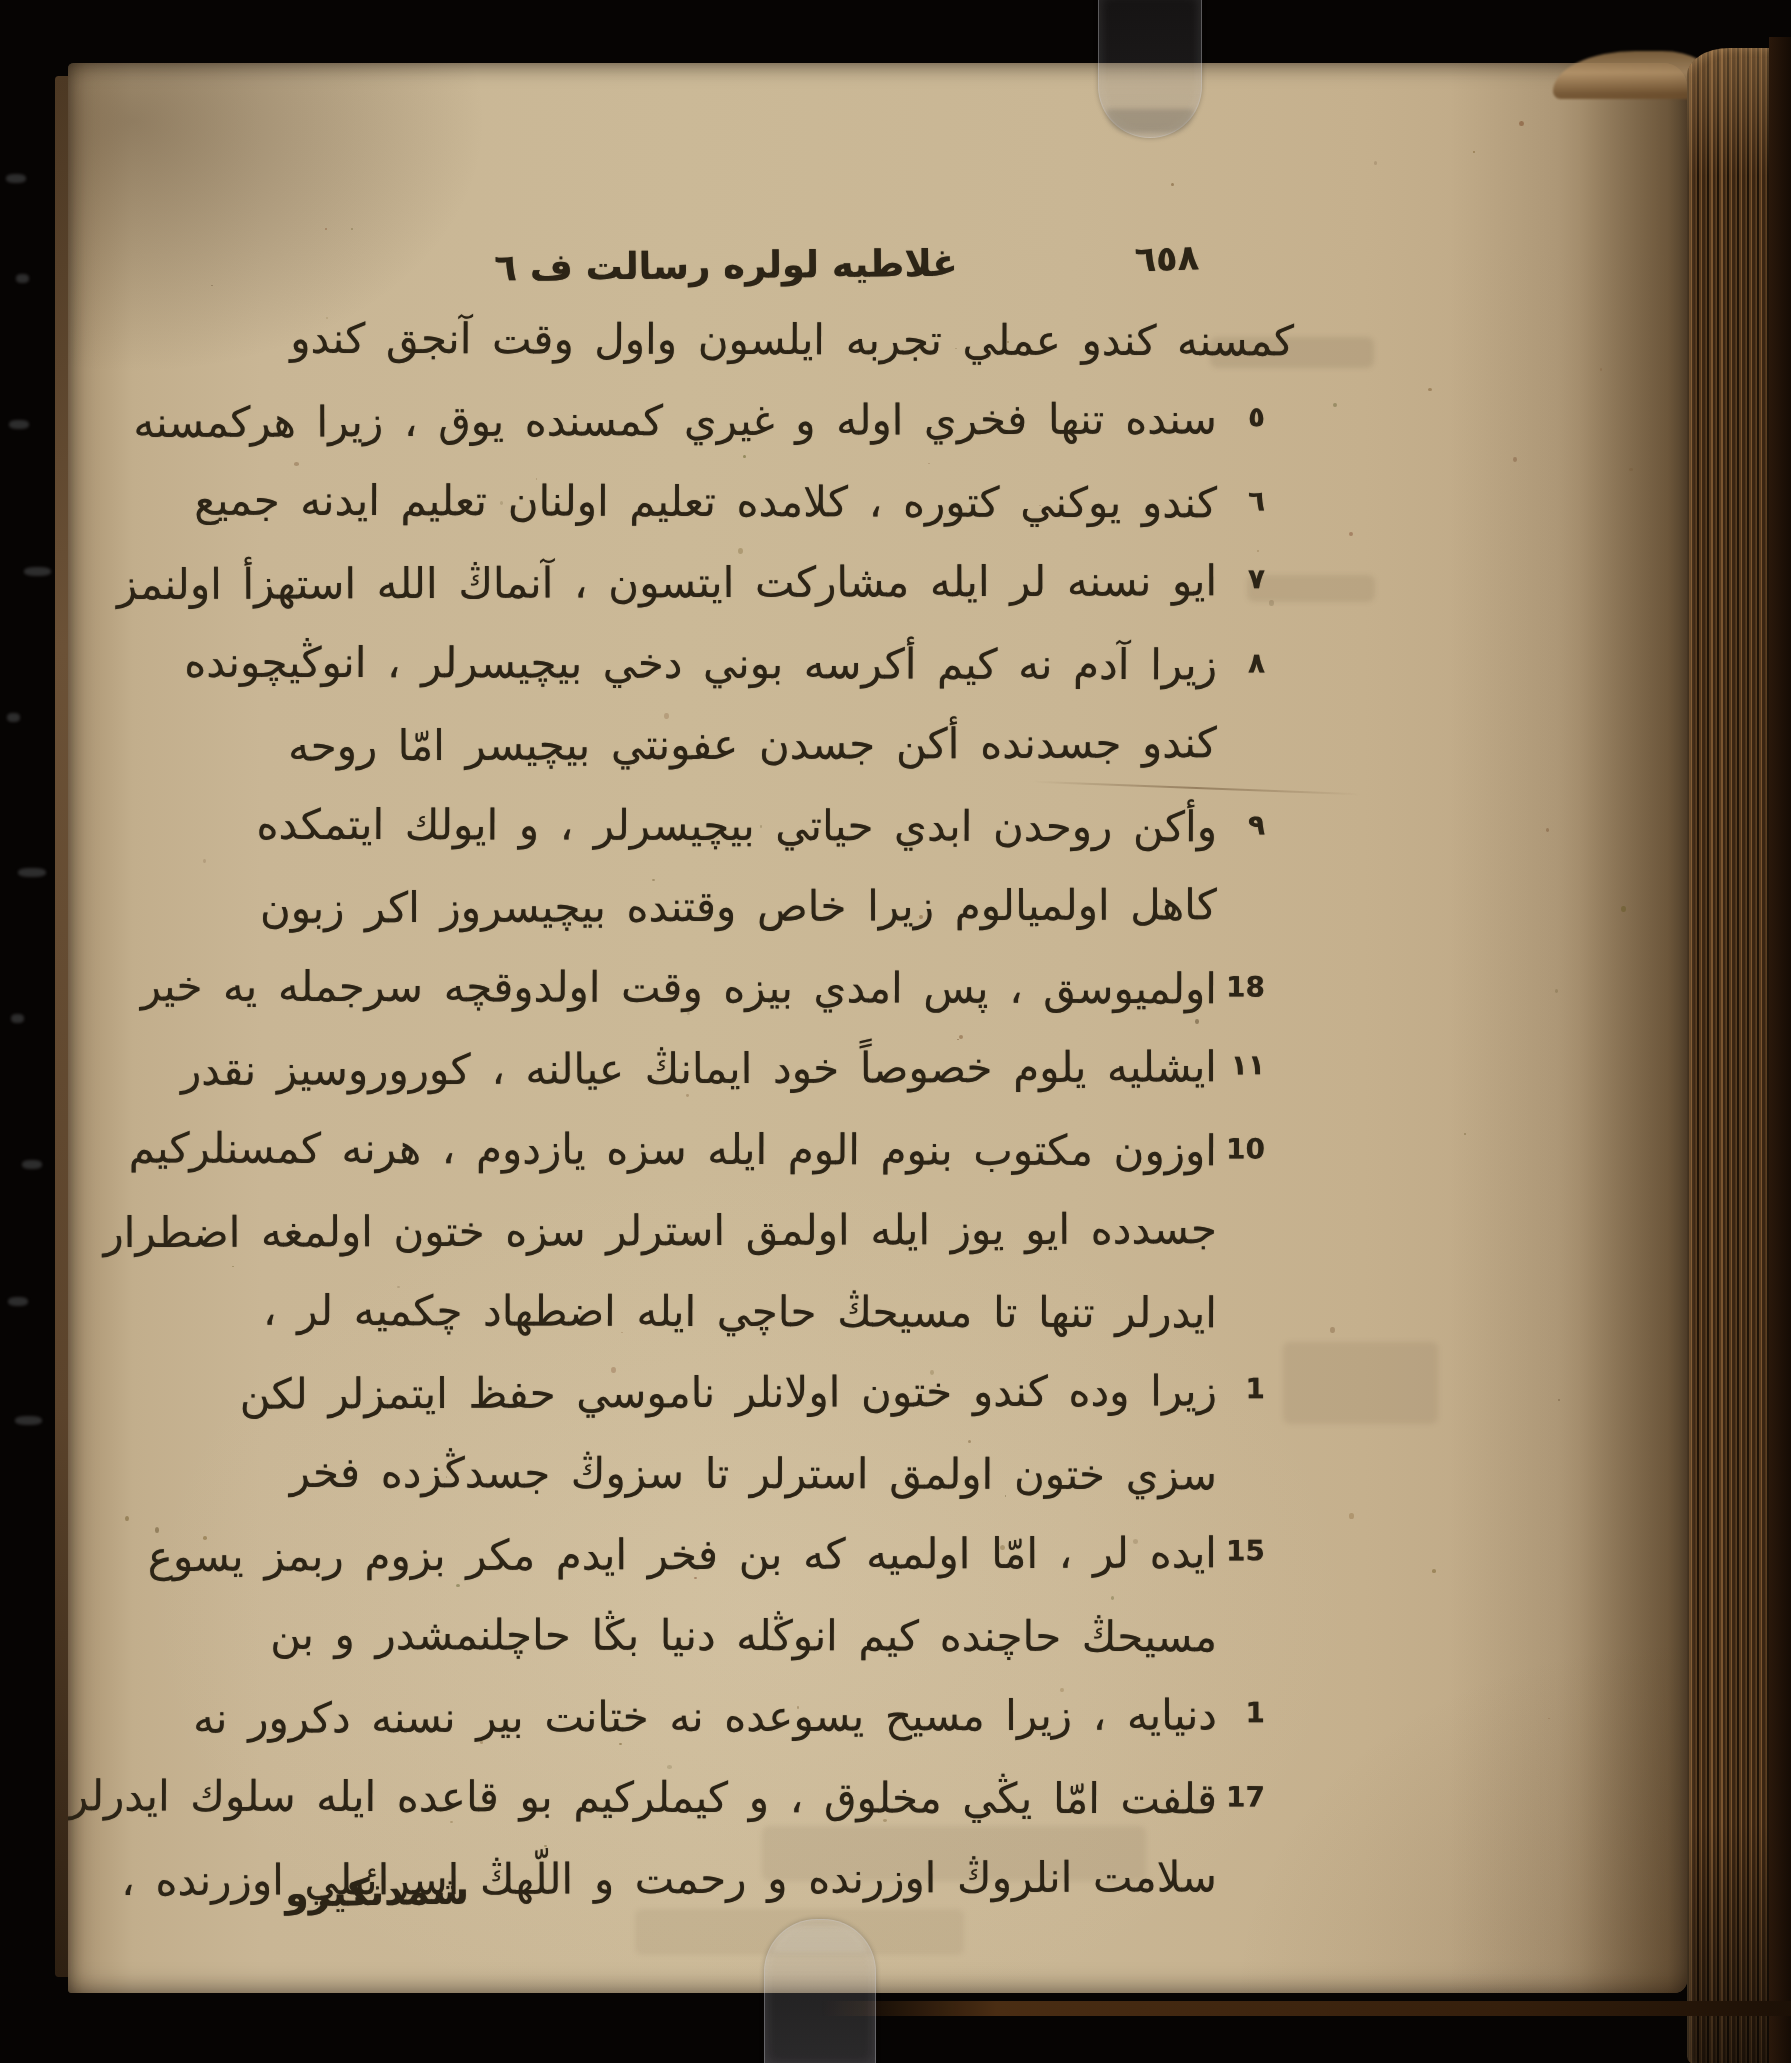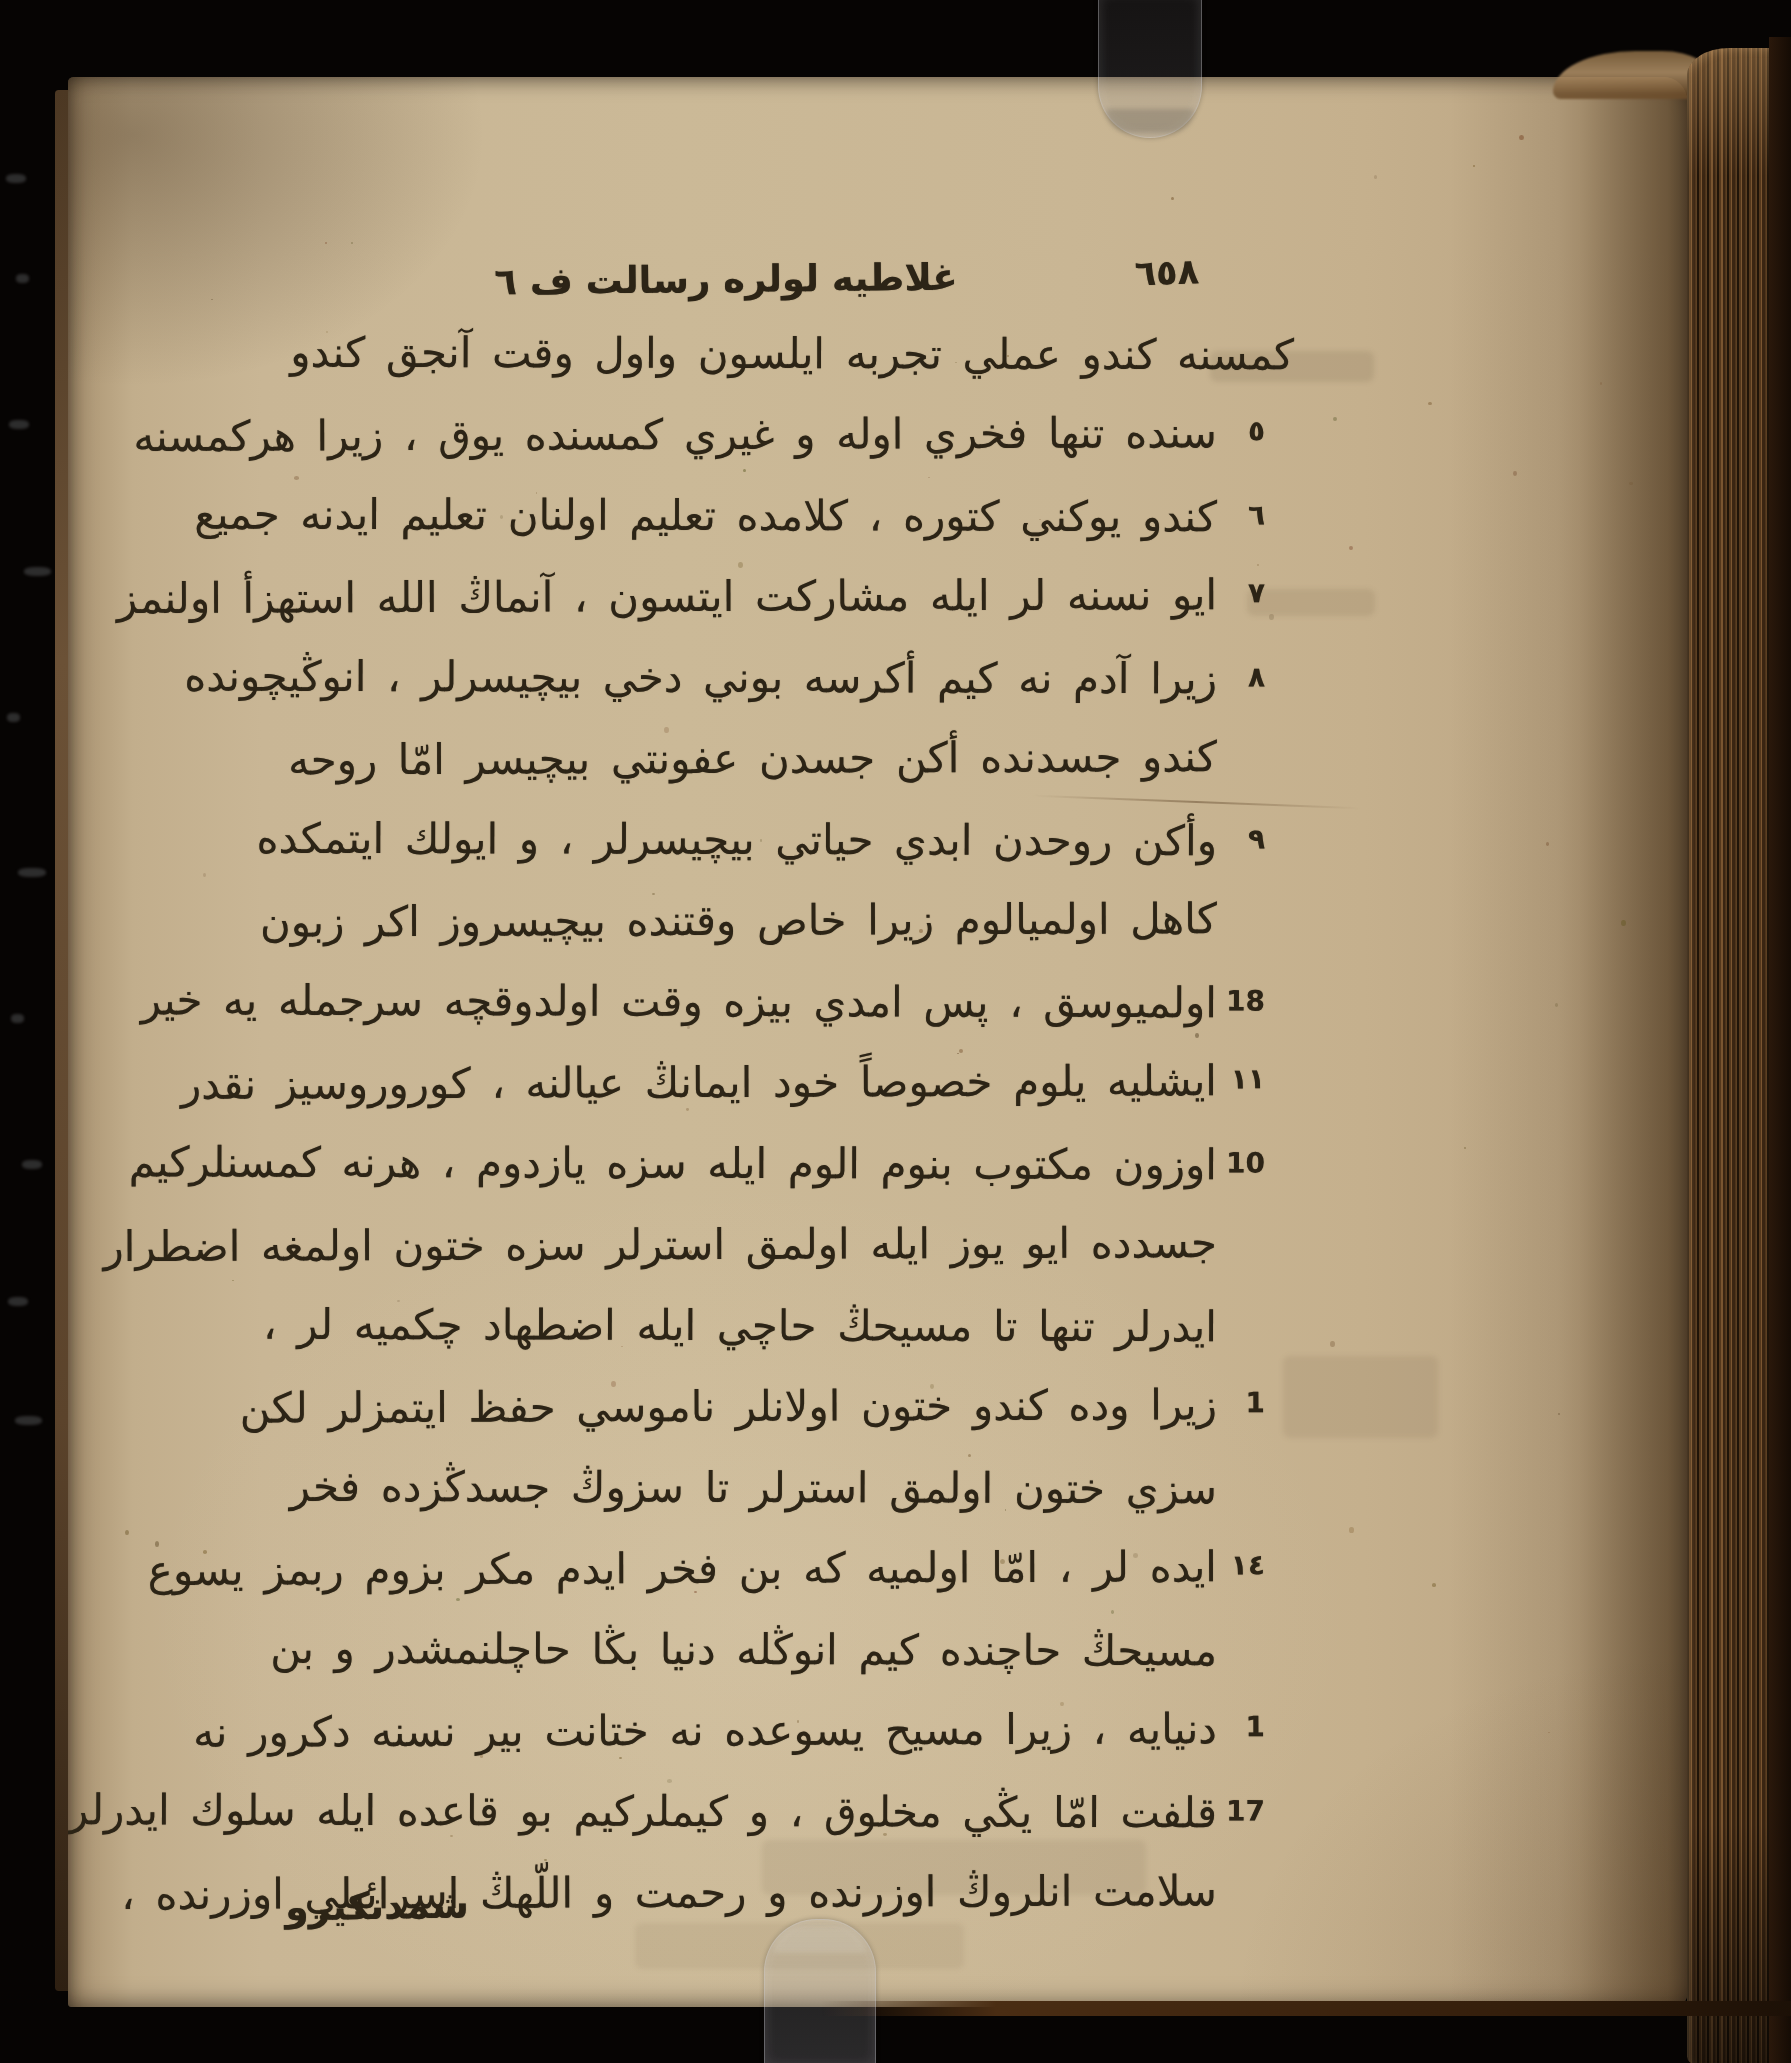--- a/index.html
+++ b/index.html
@@ -9,21 +9,21 @@
     font-family:"DejaVu Sans", sans-serif;
   }
   .scene{position:absolute;inset:0;}
 
   
   .left-stack{position:absolute;left:0;top:240;width:60px;height:1700px;}
   .edge-mark{position:absolute;border-radius:40%;filter:blur(1.4px);}
 
   
   .paper{
-    position:absolute;left:68px;top:77px;width:1619px;height:1930px;
+    position:absolute;left:68px;top:63px;width:1619px;height:1930px;
     background:
       radial-gradient(ellipse 640px 457px at 4% 3%, rgba(62,44,26,.38), rgba(62,44,26,0) 55%),
       radial-gradient(ellipse 822px 640px at 100% 100%, rgba(90,64,38,.20), rgba(90,64,38,0) 55%),
       radial-gradient(ellipse 1005px 731px at 42% 80%, rgba(236,222,196,.20), rgba(236,222,196,0) 60%),
       linear-gradient(to right, #a8916f 0%, #c2ae8c 4%, #c9b695 12%, #cbb997 38%, #c9b694 62%, #c5b08d 80%, #bda785 92%, #9a805c 99%),
       #c6b291;
     border-radius:5.5px 24px 12.8px 3.7px;
     box-shadow: inset 0 12.8px 20px -11px rgba(20,12,5,.55),
                 inset 0 -14.6px 24px -12.8px rgba(20,12,5,.5),
                 inset 14.6px 0 27.4px -16.4px rgba(20,12,5,.6);
@@ -290,21 +290,21 @@
         </div>
         <div class="tline ink">
           <span class="vnum">1</span>
           <span class="ltxt">زيرا وده كندو ختون اولانلر ناموسي حفظ ايتمزلر لكن</span>
         </div>
         <div class="tline ink">
           <span class="vnum"></span>
           <span class="ltxt">سزي ختون اولمق استرلر تا سزوڭ جسدڭزده فخر</span>
         </div>
         <div class="tline ink">
-          <span class="vnum">١٤</span>
+          <span class="vnum">15</span>
           <span class="ltxt">ايده لر ، امّا اولميه كه بن فخر ايدم مكر بزوم ربمز يسوع</span>
         </div>
         <div class="tline ink">
           <span class="vnum"></span>
           <span class="ltxt">مسيحڭ حاچنده كيم انوڭله دنيا بڭا حاچلنمشدر و بن</span>
         </div>
         <div class="tline ink">
           <span class="vnum">1</span>
           <span class="ltxt">دنيايه ، زيرا مسيح يسوعده نه ختانت بير نسنه دكرور نه</span>
         </div>

